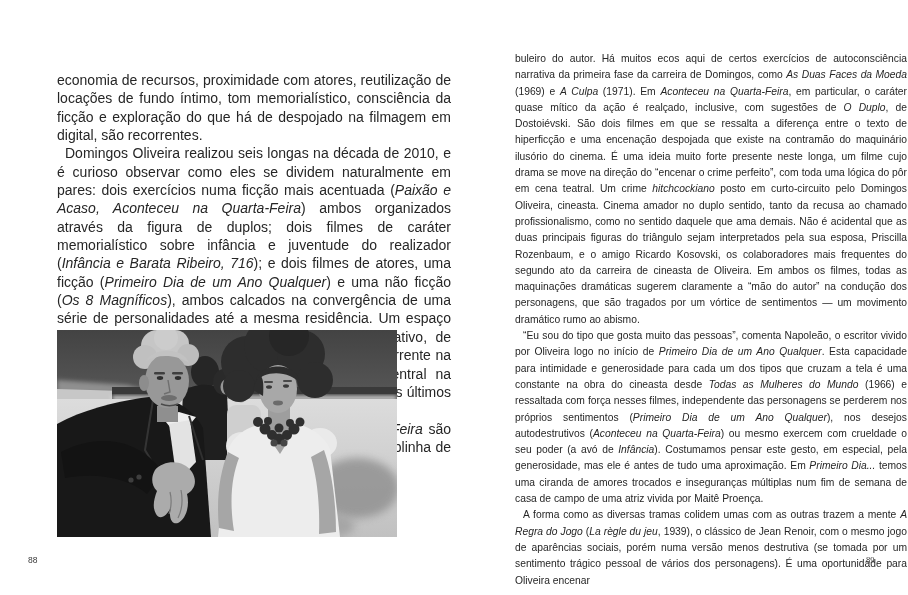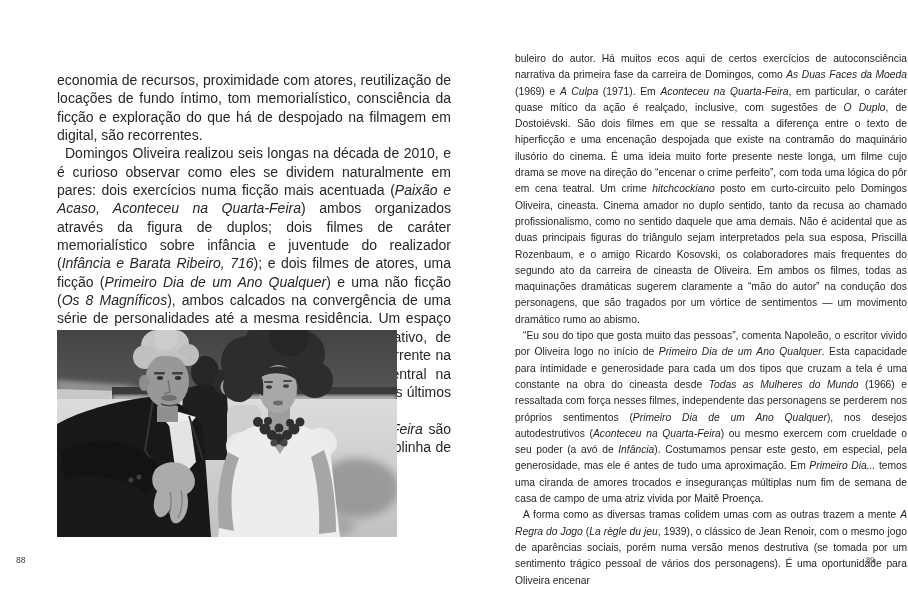--- a/index.html
+++ b/index.html
@@ -10,21 +10,21 @@
   }
   .text-col{position:absolute;text-align:justify;}
   #left-col{left:57px;top:51px;width:394px;font-size:14px;line-height:18.35px;margin-top:20px;}
   #right-col{left:515px;top:51px;width:392px;font-size:10.3px;line-height:16.3px;}
   .text-col p{margin:0;padding:0;}
   .text-col p.indent{text-indent:8px;}
   .text-col i{font-style:italic;}
   #photo-figure{position:absolute;left:57px;top:330px;width:340px;height:207px;margin:0;padding:0;}
   #photo-figure svg{display:block;}
   .pagenum{position:absolute;font-size:8.5px;color:#3a3a3a;}
-  #pagenum-left{left:16px;top:555px;}
+  #pagenum-left{left:28px;top:555px;}
   #pagenum-right{left:866px;top:555px;font-family:Liberation Serif, serif;}
 </style>
 </head>
 <body>
 
 <div id="left-col" class="text-col">
     <p class=""><span>economia de recursos, proximidade com atores, reutilização de locações de fundo íntimo, tom memorialístico, consciência da ficção e exploração do que há de despojado na filmagem em digital, são recorrentes.</span></p>
     <p class="indent"><span>Domingos Oliveira realizou seis longas na década de 2010, e é curioso observar como eles se dividem naturalmente em pares: dois exercícios numa ficção mais acentuada (</span><i>Paixão e Acaso, Aconteceu na Quarta-Feira</i><span>) ambos organizados através da figura de duplos; dois filmes de caráter memorialístico sobre infância e juventude do realizador (</span><i>Infância e Barata Ribeiro, 716</i><span>); e dois filmes de atores, uma ficção (</span><i>Primeiro Dia de um Ano Qualquer</i><span>) e uma não ficção (</span><i>Os 8 Magníficos</i><span>), ambos calcados na convergência de uma série de personalidades até a mesma residência. Um espaço central que organiza a ação e é bastante significativo, de alguma forma, para as personagens é uma ideia recorrente na maioria dessas obras. A ideia do encontro tão central na dramaturgia de Oliveira, uma referência importante nos últimos dois agrupamentos.</span></p>
     <p class="indent"><span>Duplo </span><i>Proença e Acaso</i><span> tipo </span><i>Aconteceu na Quarta-Feira</i><span> são triângulos amorosos muito roteirizados. No qual se sublinha de forma muito direta o movimento das peças no ta-</span></p>
   </div>

